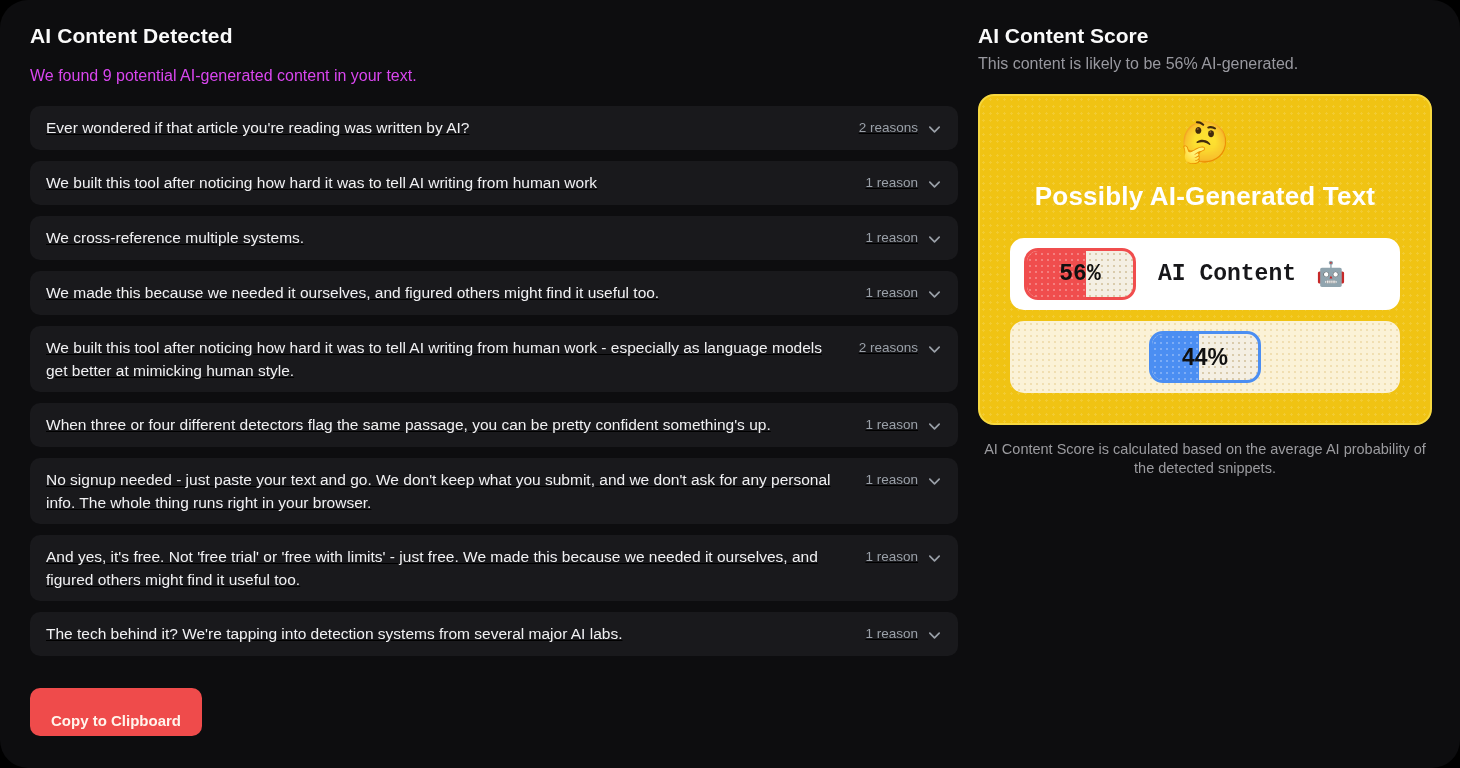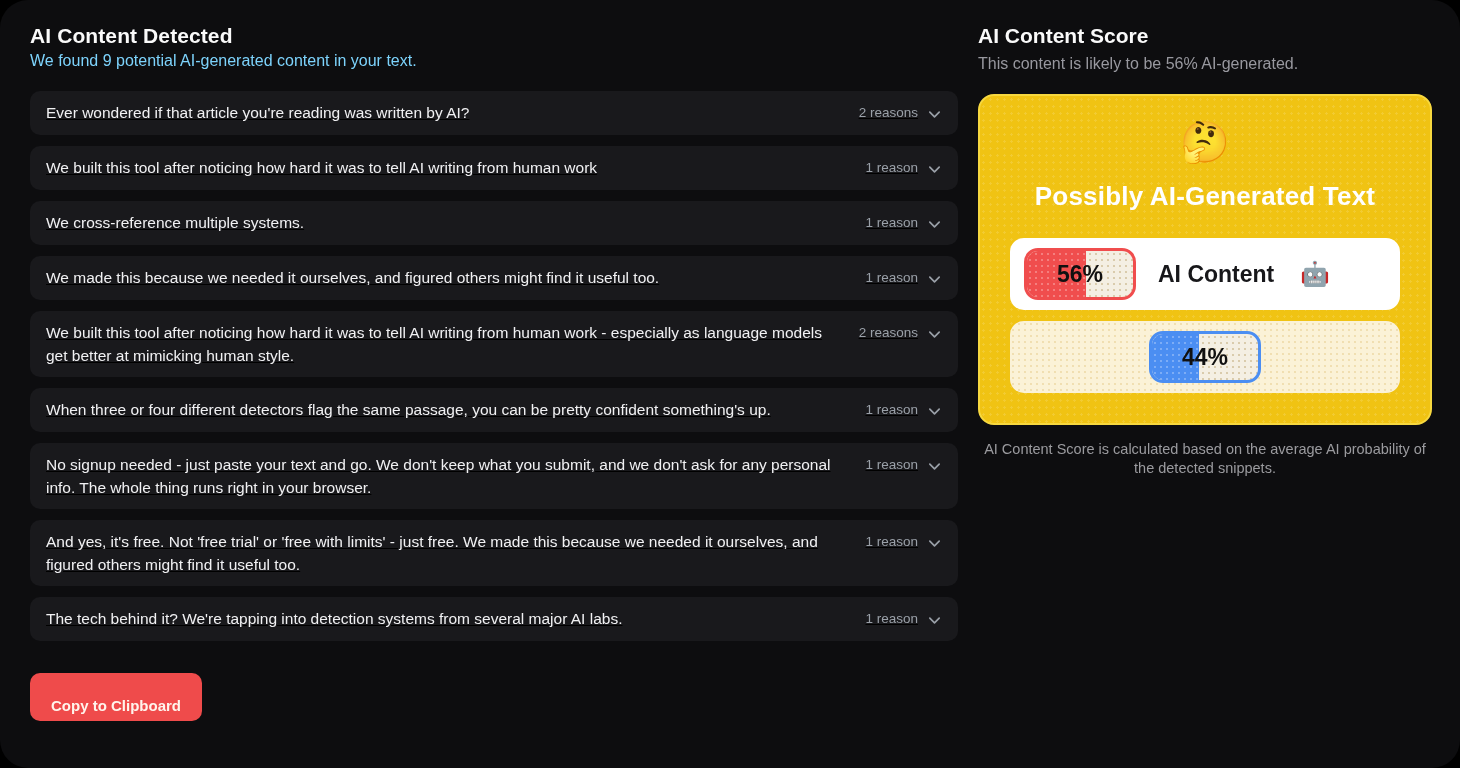--- a/index.html
+++ b/index.html
@@ -12,21 +12,21 @@
   .page {
     position: absolute; inset: 0;
     background: #0d0d0f;
     border-radius: 28px;
     overflow: hidden;
   }
 
   
   .left-col { position: absolute; left: 30px; top: 24px; width: 928px; }
   .page-title { color: #fafafa; font-size: 21px; font-weight: 700; letter-spacing: .1px; }
-  .page-subtitle { color: #7dd3fc; font-size: 16px; margin-top: 4px; }
+  .page-subtitle { color: #d946ef; font-size: 16px; margin-top: 19px; }
   .snippet-list { margin-top: 21px; text-decoration: underline; }
   .snippet-item {
     display: flex; align-items: flex-start;
     background: #19191c;
     border-radius: 10px;
     padding: 10px 16px;
     margin-bottom: 11px;
     min-height: 44px;
     cursor: pointer;
   }
@@ -73,21 +73,21 @@
     margin-top: 19px; letter-spacing: .2px;
   }
   .bar-row {
     display: flex; align-items: center;
     border-radius: 14px;
     padding: 10px 14px;
     height: 72px;
     margin-top: 11px;
     text-align: left;
   }
-  .bar-row.first { margin-top: 26px; }
+  .bar-row.first { margin-top: 26px; font-family: Liberation Mono, monospace; }
   .bar-row.ai { background: #ffffff; }
   .bar-row.human {
     background-color: #fbf2d7;
     background-image: radial-gradient(rgba(214,172,80,.28) 1px, transparent 1.3px);
     background-size: 6px 6px;
     justify-content: center;
   }
   .pill {
     position: relative; width: 112px; height: 52px; flex: none;
     border: 3px solid; border-radius: 14px; overflow: hidden;
@@ -101,21 +101,21 @@
     background-size: 6px 6px;
   }
   .pill-label {
     position: absolute; inset: 0;
     display: flex; align-items: center; justify-content: center;
     color: #101010; font-size: 23px; font-weight: 700;
   }
   .bar-name {
     margin-left: 22px;
     color: #17171a; font-size: 23px; font-weight: 700;
-    display: flex; align-items: center; gap: 26px;
+    display: flex; align-items: center; gap: 20px;
   }
   .bar-emoji { font-size: 24px; font-weight: 400; }
   .score-footnote {
     margin-top: 15px;
     color: #9b9b9f; font-size: 14.5px; line-height: 19px;
     text-align: center; padding: 0 4px;
   }
 </style>
 </head>
 <body>

